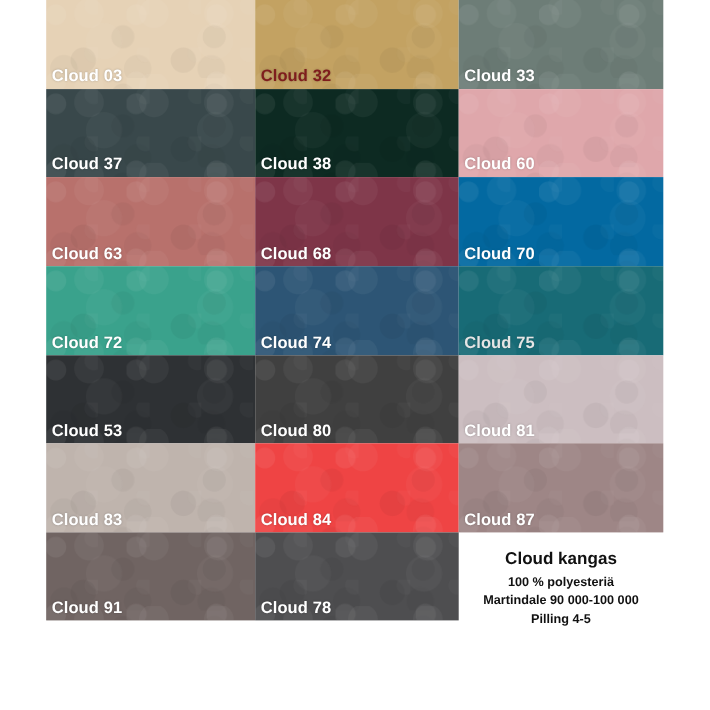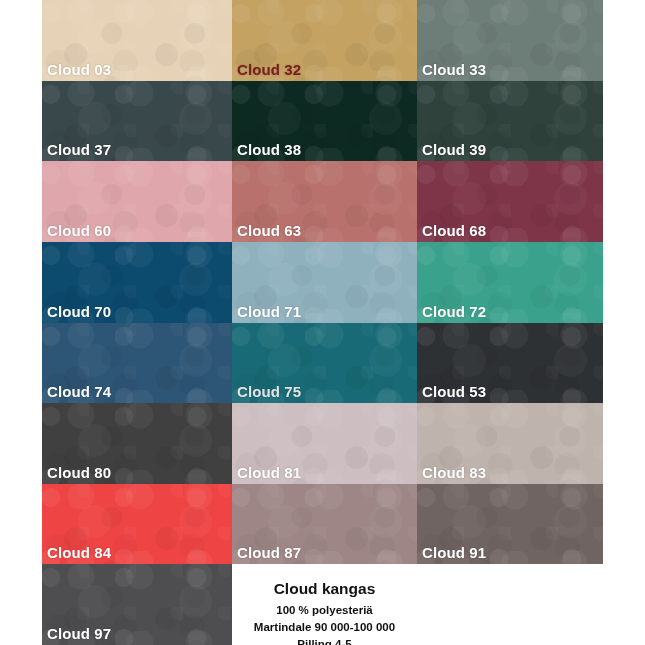--- a/index.html
+++ b/index.html
@@ -114,46 +114,38 @@
     </div>
 
     <div class="swatch" style="background-color: rgb(57, 72, 75);">
       <div class="tex"></div>
       <span class="swatch-label" style="color: rgb(255, 255, 255);">Cloud 37</span>
     </div>
     <div class="swatch" style="background-color: rgb(13, 42, 34);">
       <div class="tex"></div>
       <span class="swatch-label" style="color: rgb(255, 255, 255);">Cloud 38</span>
     </div>
-    <div class="swatch" style="background-color: rgb(47, 66, 60);">
-      <div class="tex"></div>
-      <span class="swatch-label" style="color: rgb(255, 255, 255);">Cloud 39</span>
-    </div>
 
     <div class="swatch" style="background-color: rgb(223, 167, 171);">
       <div class="tex"></div>
       <span class="swatch-label" style="color: rgb(255, 255, 255);">Cloud 60</span>
     </div>
     <div class="swatch" style="background-color: rgb(184, 113, 108);">
       <div class="tex"></div>
       <span class="swatch-label" style="color: rgb(255, 255, 255);">Cloud 63</span>
     </div>
     <div class="swatch" style="background-color: rgb(126, 53, 72);">
       <div class="tex"></div>
       <span class="swatch-label" style="color: rgb(255, 255, 255);">Cloud 68</span>
     </div>
 
-    <div class="swatch" style="background-color: #0c4a6e; text-decoration: underline;">
+    <div class="swatch" style="background-color: #0369a1; text-decoration: underline;">
       <div class="tex"></div>
       <span class="swatch-label" style="color: rgb(255, 255, 255);">Cloud 70</span>
     </div>
-    <div class="swatch" style="background-color: rgb(143, 177, 190);">
-      <div class="tex"></div>
-      <span class="swatch-label" style="color: rgb(255, 255, 255);">Cloud 71</span>
-    </div>
     <div class="swatch" style="background-color: rgb(58, 162, 140);">
       <div class="tex"></div>
       <span class="swatch-label" style="color: rgb(255, 255, 255);">Cloud 72</span>
     </div>
 
     <div class="swatch" style="background-color: rgb(45, 85, 117);">
       <div class="tex"></div>
       <span class="swatch-label" style="color: rgb(255, 255, 255);">Cloud 74</span>
     </div>
     <div class="swatch" style="background-color: rgb(24, 107, 118);">
@@ -186,21 +178,21 @@
       <div class="tex"></div>
       <span class="swatch-label" style="color: rgb(255, 255, 255);">Cloud 87</span>
     </div>
 
     <div class="swatch" style="background-color: rgb(112, 100, 98);">
       <div class="tex"></div>
       <span class="swatch-label" style="color: rgb(255, 255, 255);">Cloud 91</span>
     </div>
     <div class="swatch" style="background-color: rgb(78, 78, 80);">
       <div class="tex"></div>
-      <span class="swatch-label" style="color: rgb(255, 255, 255);">Cloud 97</span>
+      <span class="swatch-label" style="color: rgb(255, 255, 255);">Cloud 78</span>
     </div>
 
     <div id="info-card" style="background-color: rgb(255, 255, 255); color: rgb(17, 17, 17);">
       <div class="info-title">Cloud kangas</div>
       <div class="info-line">100 % polyesteriä</div>
       <div class="info-line">Martindale 90 000-100 000</div>
       <div class="info-line">Pilling 4-5</div>
     </div>
 
   </div>

